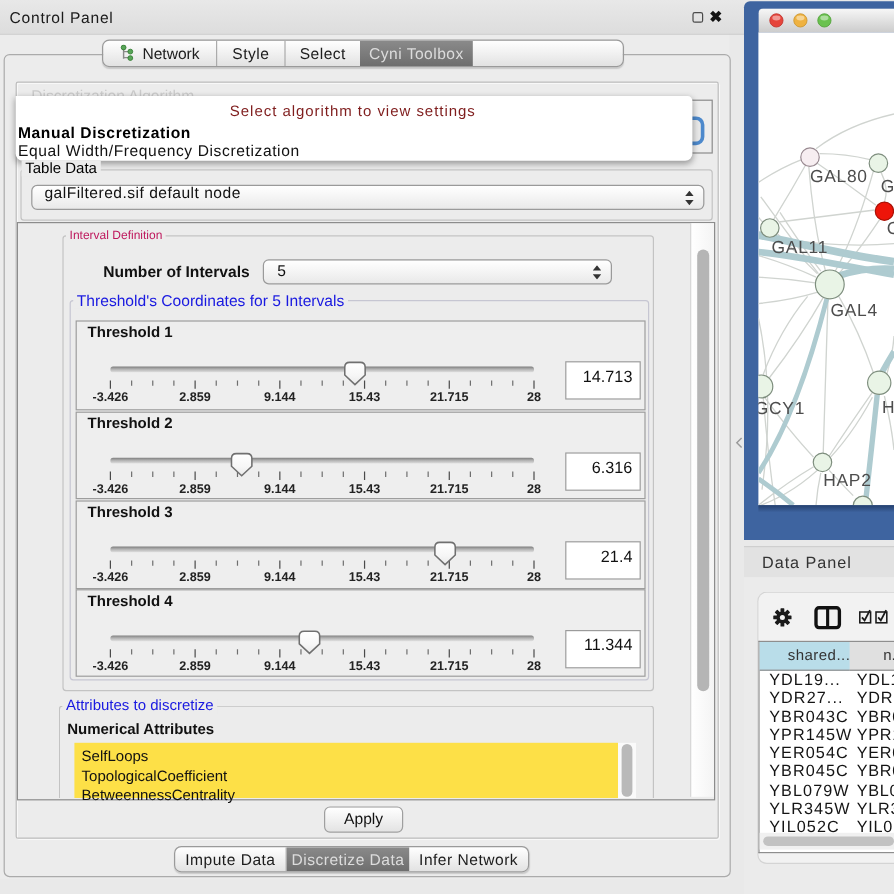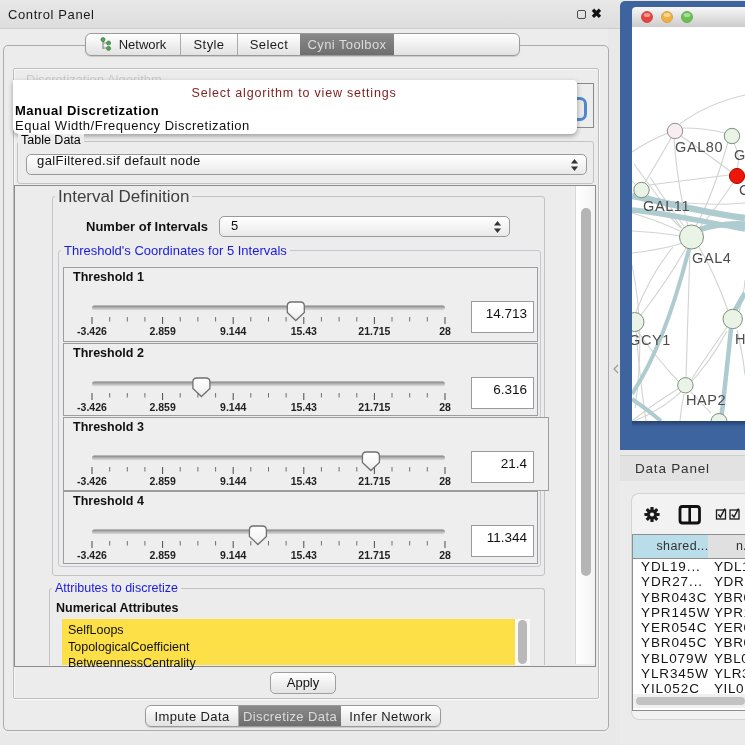--- a/index.html
+++ b/index.html
@@ -58,21 +58,21 @@
       <path d="M4.5 12 L8 7.6 L1 7.6 Z" fill="#333"></path>
     </svg>
 </div>
 
 <div class="abs" style="left:14px;top:185px;width:580px;height:480px;border:1px solid #8c8c8c;background:#ececec;"></div>
 
 <div class="abs" style="left:575px;top:186px;width:19px;height:478px;background:linear-gradient(90deg,#ffffff,#f4f4f4);border-left:1px solid #d8d8d8;"></div>
 <div class="abs" style="left:581px;top:208px;width:10px;height:368px;background:#b5b5b5;border-radius:5px;"></div>
 
 <div class="abs" style="left:52px;top:196px;width:491px;height:378px;border:1px solid #c3c3c3;border-radius:3px;"></div>
-<div class="grouplbl" style="left:55px;top:190px;color:#404040;font-size:17px;">Interval Definition</div>
+<div class="grouplbl" style="left:55px;top:190px;color:#be185d;font-size:10px;">Interval Definition</div>
 
 <div class="abs" style="left:86px;top:219px;font-size:13px;font-weight:bold;color:#111;">Number of Intervals</div>
 <div class="combo" style="left:219px;top:216px;width:289px;height:19px;">
   <div style="margin:1px 0 0 11px;">5</div>
   <svg class="ar" viewBox="0 0 9 12">
       <path d="M4.5 0 L8 4.4 L1 4.4 Z" fill="#333"></path>
       <path d="M4.5 12 L8 7.6 L1 7.6 Z" fill="#333"></path>
     </svg>
 </div>
 
@@ -156,21 +156,21 @@
       <line x1="444.0" y1="49" x2="444.0" y2="56" stroke="#4a4a4a" stroke-width="1"></line>
     <text x="91.0" y="66.5" font-size="10.5" font-weight="600" fill="#222" text-anchor="middle" font-family="Liberation Sans">-3.426</text>
     <text x="161.6" y="66.5" font-size="10.5" font-weight="600" fill="#222" text-anchor="middle" font-family="Liberation Sans">2.859</text>
     <text x="232.2" y="66.5" font-size="10.5" font-weight="600" fill="#222" text-anchor="middle" font-family="Liberation Sans">9.144</text>
     <text x="302.8" y="66.5" font-size="10.5" font-weight="600" fill="#222" text-anchor="middle" font-family="Liberation Sans">15.43</text>
     <text x="373.4" y="66.5" font-size="10.5" font-weight="600" fill="#222" text-anchor="middle" font-family="Liberation Sans">21.715</text>
     <text x="444.0" y="66.5" font-size="10.5" font-weight="600" fill="#222" text-anchor="middle" font-family="Liberation Sans">28</text>
     <path d="M191.9 38 Q191.9 34 195.9 34 L204.9 34 Q208.9 34 208.9 38 L208.9 44.5 L200.4 52.5 L191.9 44.5 Z" fill="url(#thm)" stroke="#707070" stroke-width="1.3"></path>
   </svg>
 </div>
-<div class="tpanel" style="top:417px;height:71.5px;padding-left:11px;">
+<div class="tpanel" style="top:417px;height:71.5px;">
   <div class="tlabel">Threshold 3</div>
   <div class="vbox">21.4</div>
   <svg style="position:absolute;left:0;top:0;" width="473" height="70" viewBox="63 0 473 70">
     <rect x="91.0" y="37.5" width="353.0" height="4.8" rx="2.2" fill="url(#trk)"></rect>
     <line x1="91.0" y1="49" x2="91.0" y2="56" stroke="#4a4a4a" stroke-width="1"></line>
       <line x1="108.7" y1="49" x2="108.7" y2="53.5" stroke="#6e6e6e" stroke-width="1"></line>
       <line x1="126.3" y1="49" x2="126.3" y2="53.5" stroke="#6e6e6e" stroke-width="1"></line>
       <line x1="143.9" y1="49" x2="143.9" y2="53.5" stroke="#6e6e6e" stroke-width="1"></line>
       <line x1="161.6" y1="49" x2="161.6" y2="56" stroke="#4a4a4a" stroke-width="1"></line>
       <line x1="179.2" y1="49" x2="179.2" y2="53.5" stroke="#6e6e6e" stroke-width="1"></line>

